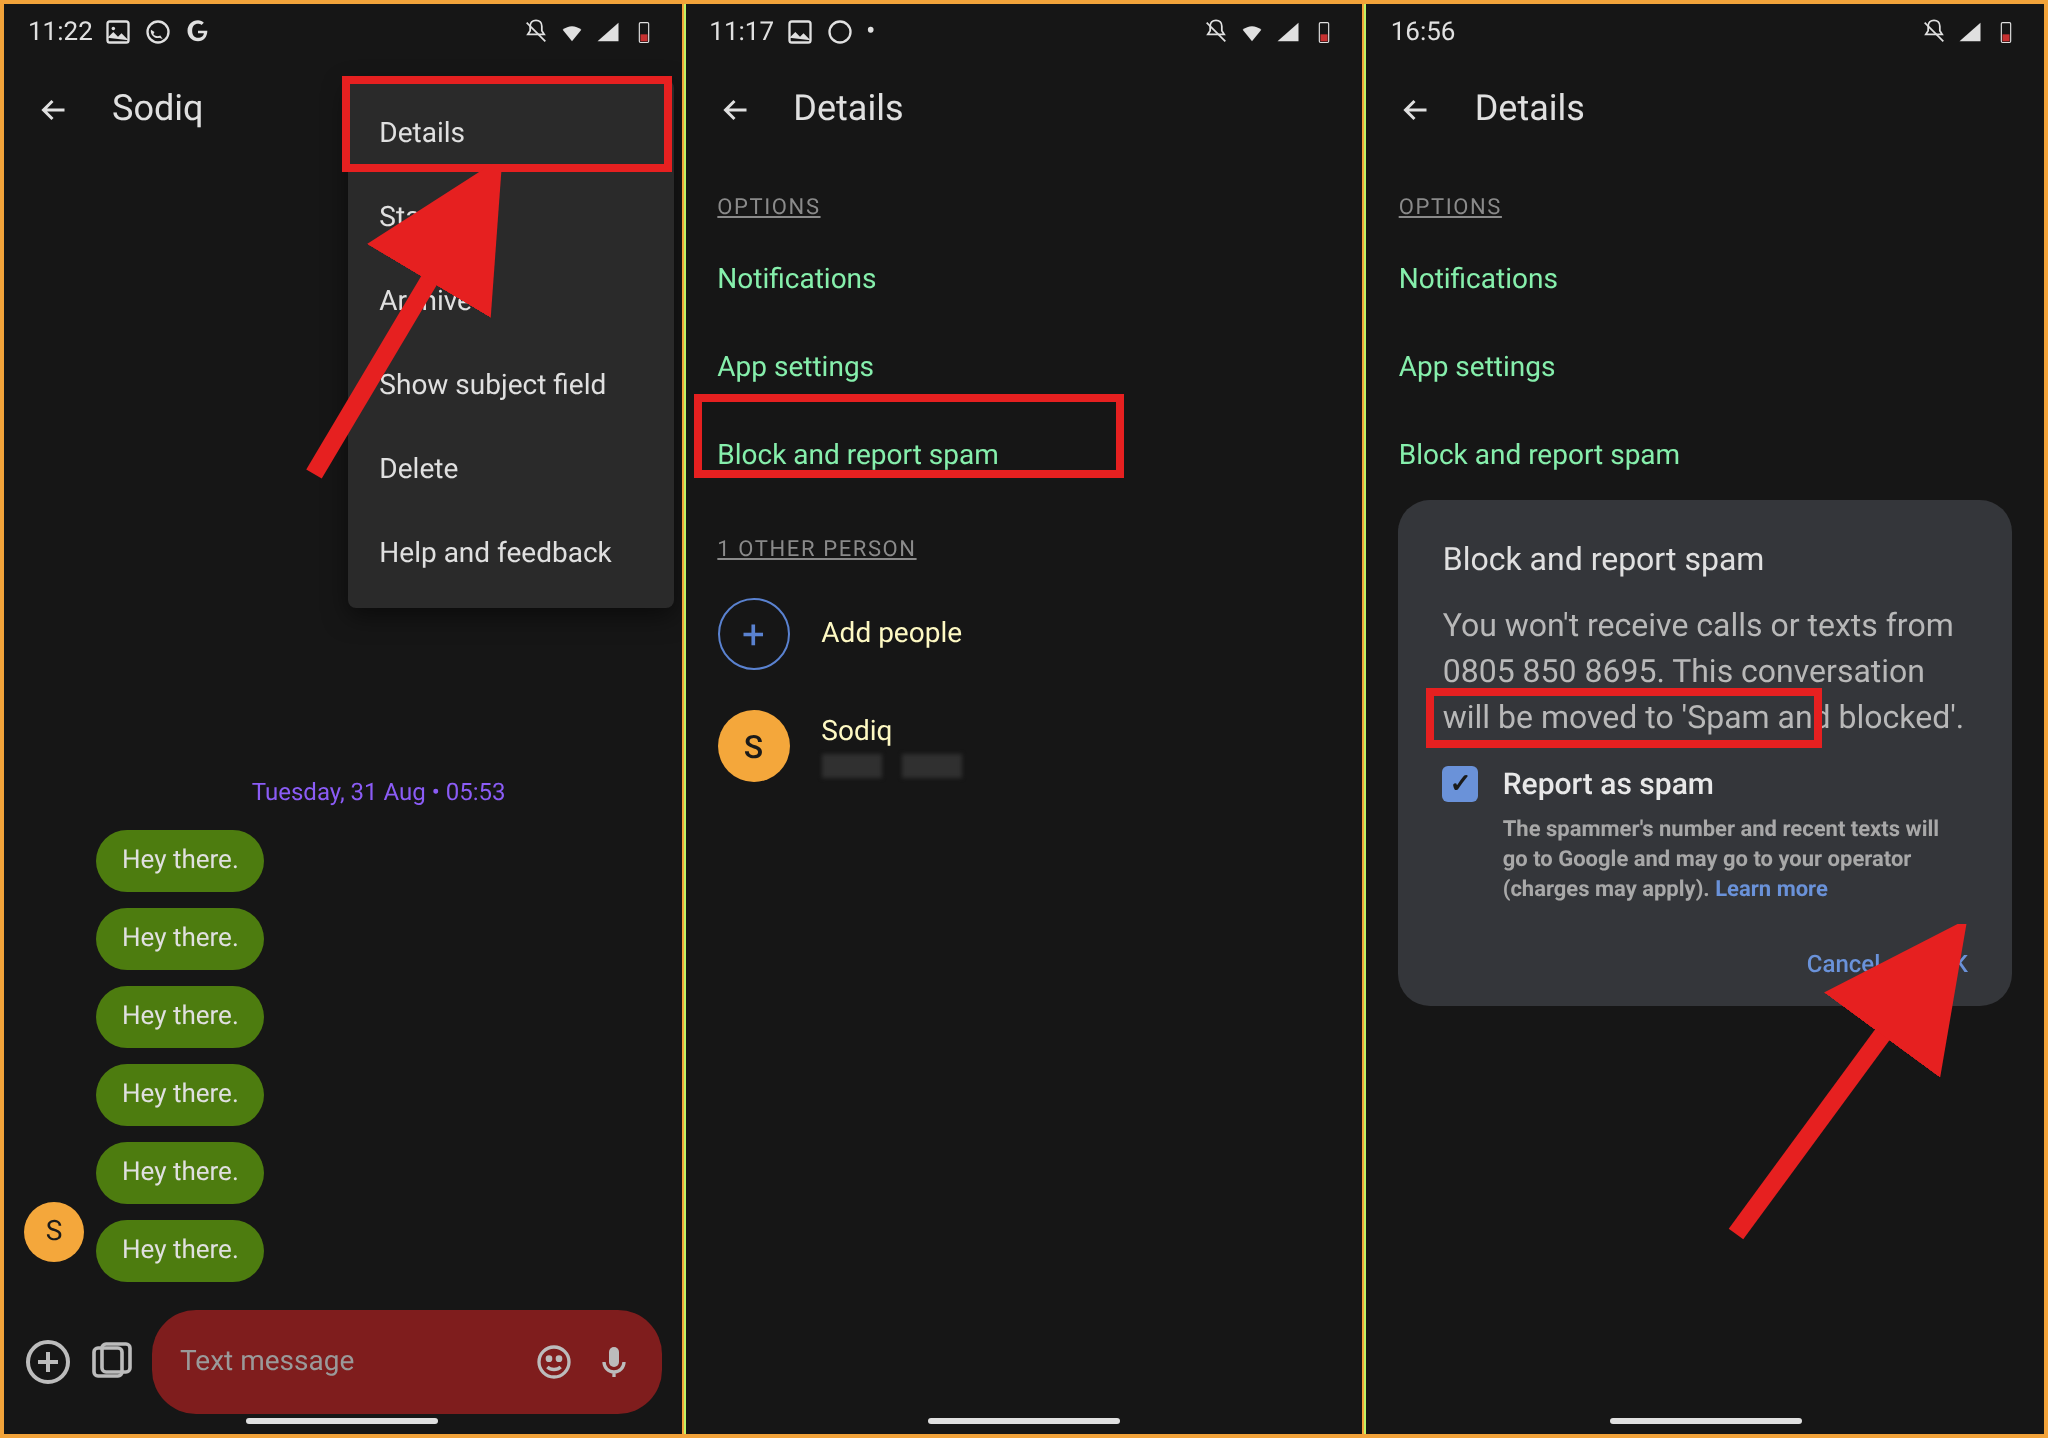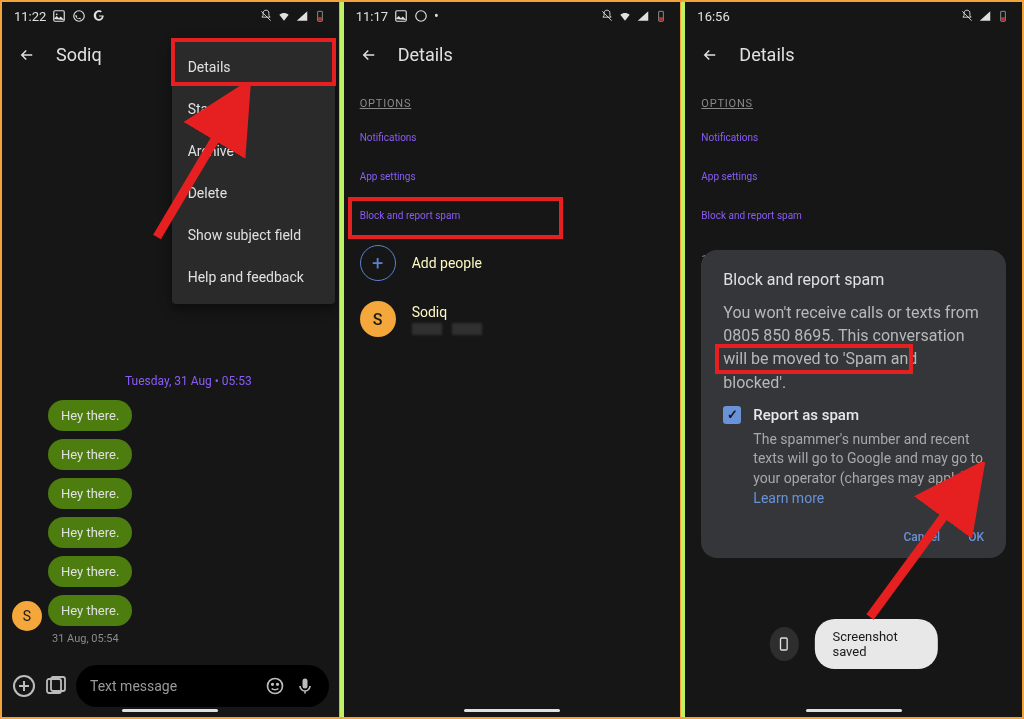--- a/index.html
+++ b/index.html
@@ -1,71 +1,71 @@
 <!DOCTYPE html>
 <html><head>
   <meta charset="utf-8">
   <style>
     * { margin: 0; padding: 0; box-sizing: border-box; }
     body { background: #000; font-family: 'Roboto', Arial, sans-serif; width: 1024px; height: 719px; overflow: hidden; position: relative; }
     .panels { display: flex; width: 100%; height: 100%; }
-    .panel { flex: 1; height: 100%; background: #161616; border-left: 4px solid #bef264; border-right: 1px solid #f2a33a; position: relative; overflow: hidden; }
+    .panel { flex: 1; height: 100%; background: #161616; border-left: 1px solid #bef264; border-right: 1px solid #f2a33a; position: relative; overflow: hidden; }
     .panel:first-child { border-left: 2px solid #f2a33a; }
     .panel:last-child { border-right: 2px solid #f2a33a; }
     .panels { border-top: 2px solid #f2a33a; border-bottom: 2px solid #f2a33a; align-items: flex-end; }
 
     .status-bar { display: flex; justify-content: space-between; align-items: center; padding: 6px 12px; color: #e0e0e0; font-size: 13px; height: 28px; }
     .status-left { display: flex; align-items: center; gap: 6px; }
     .status-right { display: flex; align-items: center; gap: 4px; }
     .sicon { width: 14px; height: 14px; display: inline-block; }
 
     .header { display: flex; align-items: center; padding: 14px 16px; gap: 20px; color: #e0e0e0; font-size: 18px; }
     .back-arrow { width: 18px; height: 18px; cursor: pointer; }
 
     .section-label { color: #8a8a8a; font-size: 11px; letter-spacing: 0.8px; padding: 18px 16px 8px; text-decoration: underline; }
-    .list-item { color: #8b5cf6; font-size: 10px; padding: 14px 16px; cursor: pointer; }
+    .list-item { color: #86efac; font-size: 14px; padding: 14px 16px; cursor: pointer; }
     
     .person-row { display: flex; align-items: center; gap: 16px; padding: 10px 16px; cursor: pointer; }
     .circle-btn { width: 36px; height: 36px; border-radius: 50%; border: 1px solid #5a82d0; display: flex; align-items: center; justify-content: center; color: #5a82d0; font-size: 20px; }
     .avatar { width: 36px; height: 36px; border-radius: 50%; background: #f4a73b; color: #1a1a1a; display: flex; align-items: center; justify-content: center; font-size: 16px; font-weight: 500; }
     .person-name { color: #fef9c3; font-size: 14px; }
     .person-sub { color: #555; font-size: 12px; margin-top: 3px; display: flex; gap: 10px; }
     .blur-box { width: 30px; height: 12px; background: #303030; filter: blur(1px); }
 
     
     .date-label { text-align: center; color: #8b5cf6; font-size: 12px; padding: 8px 0; }
     .msgs { position: absolute; bottom: 66px; left: 0; right: 0; padding: 0 10px 6px 46px; }
     .bubble { background: #4d7c0f; color: #e0e0e0; border-radius: 18px; padding: 8px 13px; font-size: 13px; display: inline-block; margin: 4px 0; }
     .msg-time { color: #8a8a8a; font-size: 11px; margin-left: 4px; margin-top: 2px; }
     .avatar-small { position: absolute; left: 10px; bottom: 86px; width: 30px; height: 30px; border-radius: 50%; background: #f4a73b; color: #1a1a1a; display: flex; align-items: center; justify-content: center; font-size: 14px; }
 
     .compose { position: absolute; bottom: 10px; left: 0; right: 0; display: flex; align-items: center; gap: 8px; padding: 0 10px; }
     .cicon { width: 24px; height: 24px; color: #bcbcbc; cursor: pointer; }
-    .input-pill { flex: 1; background: #000000; border-radius: 22px; height: 42px; display: flex; align-items: center; padding: 0 14px; gap: 10px; color: #9a9a9a; font-size: 14px; }
+    .input-pill { flex: 1; background: #7f1d1d; border-radius: 22px; height: 52px; display: flex; align-items: center; padding: 0 14px; gap: 10px; color: #9a9a9a; font-size: 14px; }
     .input-pill span:first-of-type { flex: 1; }
     .nav-bar { position: absolute; bottom: 0; left: 50%; transform: translateX(-50%); width: 96px; height: 3px; background: #e0e0e0; border-radius: 3px; margin-bottom: 5px; }
 
     
     .dropdown { position: absolute; top: 38px; right: 4px; width: 163px; background: #2a2a2a; border-radius: 4px; padding: 6px 0; box-shadow: 0 4px 12px rgba(0,0,0,.5); z-index: 5; }
     .dropdown-item { color: #e0e0e0; font-size: 14px; padding: 13px 16px; cursor: pointer; }
 
     
     .redbox { position: absolute; border: 4px solid #e62020; z-index: 10; pointer-events: none; }
 
     
     .arrow-svg { position: absolute; z-index: 11; pointer-events: none; }
 
     
     .dialog { position: absolute; left: 16px; right: 16px; top: 248px; background: #34363a; border-radius: 16px; padding: 20px 22px 14px; color: #e0e0e0; z-index: 4; }
     .dialog-title { font-size: 16px; margin-bottom: 12px; }
     .dialog-body { font-size: 16px; color: #b8b8b8; line-height: 1.45; }
     .check-row { display: flex; align-items: center; gap: 12px; margin: 12px 0 6px; }
     .checkbox { width: 18px; height: 18px; background: #6a92d9; border-radius: 3px; display: flex; align-items: center; justify-content: center; color: #1a1a1a; font-size: 13px; font-weight: bold; }
     .check-label { font-size: 15px; font-weight: 500; color: #e8e8e8; }
-    .dialog-sub { font-size: 14px; color: #a8a8a8; line-height: 1.4; margin-left: 30px; }
+    .dialog-sub { font-size: 11px; color: #a8a8a8; line-height: 1.4; margin-left: 30px; font-weight: bold; }
     .dialog-sub a { color: #6a92d9; text-decoration: none; }
     .dialog-actions { display: flex; justify-content: flex-end; gap: 28px; margin-top: 22px; color: #6a92d9; font-size: 12px; font-weight: 500; }
     .dialog-actions span { cursor: pointer; }
 
     .chip { position: absolute; bottom: 48px; left: 50%; transform: translateX(-50%); display: flex; align-items: center; gap: 16px; }
     .chip-icon { width: 34px; height: 34px; border-radius: 50%; background: #2e2e2e; display: flex; align-items: center; justify-content: center; color: #e0e0e0; }
     .chip-label { background: #e8e8e8; color: #1a1a1a; border-radius: 20px; padding: 10px 18px; font-size: 13px; }
     .faded-circle { width: 36px; height: 36px; border-radius: 50%; border: 1px solid #4a6aa0; display: flex; align-items: center; justify-content: center; color: #4a6aa0; font-size: 20px; }
     .pr-behind { position: absolute; top: 248px; left: 16px; display: flex; align-items: center; gap: 16px; z-index: 1; opacity: .5; }
   </style>
@@ -113,22 +113,22 @@
       <svg class="back-arrow" viewBox="0 0 24 24" fill="none" stroke="#e0e0e0" stroke-width="2">
           <path d="M19 12H5M11 18l-6-6 6-6"></path>
         </svg>
       <span>Sodiq</span>
     </div>
 
     <div class="dropdown">
       <div class="dropdown-item">Details</div>
       <div class="dropdown-item">Starred</div>
       <div class="dropdown-item">Archive</div>
+      <div class="dropdown-item">Show subject field</div>
       <div class="dropdown-item">Delete</div>
-      <div class="dropdown-item">Show subject field</div>
       <div class="dropdown-item">Help and feedback</div>
     </div>
 
     <div class="redbox" style="top:36px; left:169px; width:165px; height:48px;"></div>
 
     <svg class="arrow-svg" style="top:80px; left:140px; width:120px; height:160px;" viewBox="0 0 120 160">
       <defs>
           <marker id="ah1" markerWidth="8" markerHeight="8" refX="6" refY="4" orient="auto">
             <polygon points="0 0, 8 4, 0 8" fill="#e62020"></polygon>
           </marker>
@@ -137,21 +137,20 @@
     </svg>
 
     <div class="msgs">
       <div class="date-label">Tuesday, 31 Aug • 05:53</div>
       <div><span class="bubble">Hey there.</span></div>
       <div><span class="bubble">Hey there.</span></div>
       <div><span class="bubble">Hey there.</span></div>
       <div><span class="bubble">Hey there.</span></div>
       <div><span class="bubble">Hey there.</span></div>
       <div><span class="bubble">Hey there.</span></div>
-      <div class="msg-time">31 Aug, 05:54</div>
     </div>
     <div class="avatar-small">S</div>
 
     <div class="compose">
       <svg class="cicon" viewBox="0 0 24 24" fill="none" stroke="#bcbcbc" stroke-width="2">
           <circle cx="12" cy="12" r="10"></circle>
           <path d="M12 7v10M7 12h10"></path>
         </svg>
       <svg class="cicon" viewBox="0 0 24 24" fill="none" stroke="#bcbcbc" stroke-width="1.8">
           <rect x="3" y="5" width="14" height="14" rx="2"></rect>
@@ -212,20 +211,21 @@
       <span>Details</span>
     </div>
 
     <div class="section-label">OPTIONS</div>
     <div class="list-item">Notifications</div>
     <div class="list-item">App settings</div>
     <div class="list-item">Block and report spam</div>
 
     <div class="redbox" style="top:195px; left:4px; width:215px; height:42px;"></div>
 
+    <div class="section-label">1 OTHER PERSON</div>
     <div class="person-row">
       <div class="circle-btn">+</div>
       <span class="person-name">Add people</span>
     </div>
     <div class="person-row">
       <div class="avatar">S</div>
       <div>
         <div class="person-name">Sodiq</div>
         <div class="person-sub">
             <span class="blur-box"></span>
@@ -294,24 +294,16 @@
 
     <svg class="arrow-svg" style="top:460px; left:170px; width:160px; height:160px;" viewBox="0 0 160 160">
       <defs>
           <marker id="ah3" markerWidth="8" markerHeight="8" refX="6" refY="4" orient="auto">
             <polygon points="0 0, 8 4, 0 8" fill="#e62020"></polygon>
           </marker>
         </defs>
       <line x1="15" y1="155" x2="120" y2="12" stroke="#e62020" stroke-width="9" marker-end="url(#ah3)"></line>
     </svg>
 
-    <div class="chip">
-      <div class="chip-icon">
-        <svg width="16" height="16" viewBox="0 0 24 24" fill="none" stroke="#e0e0e0" stroke-width="2">
-            <rect x="7" y="3" width="10" height="18" rx="2"></rect>
-          </svg>
-      </div>
-      <div class="chip-label">Screenshot saved</div>
-    </div>
     <div class="nav-bar"></div>
   </div>
 
 </div>
 
 </body></html>

